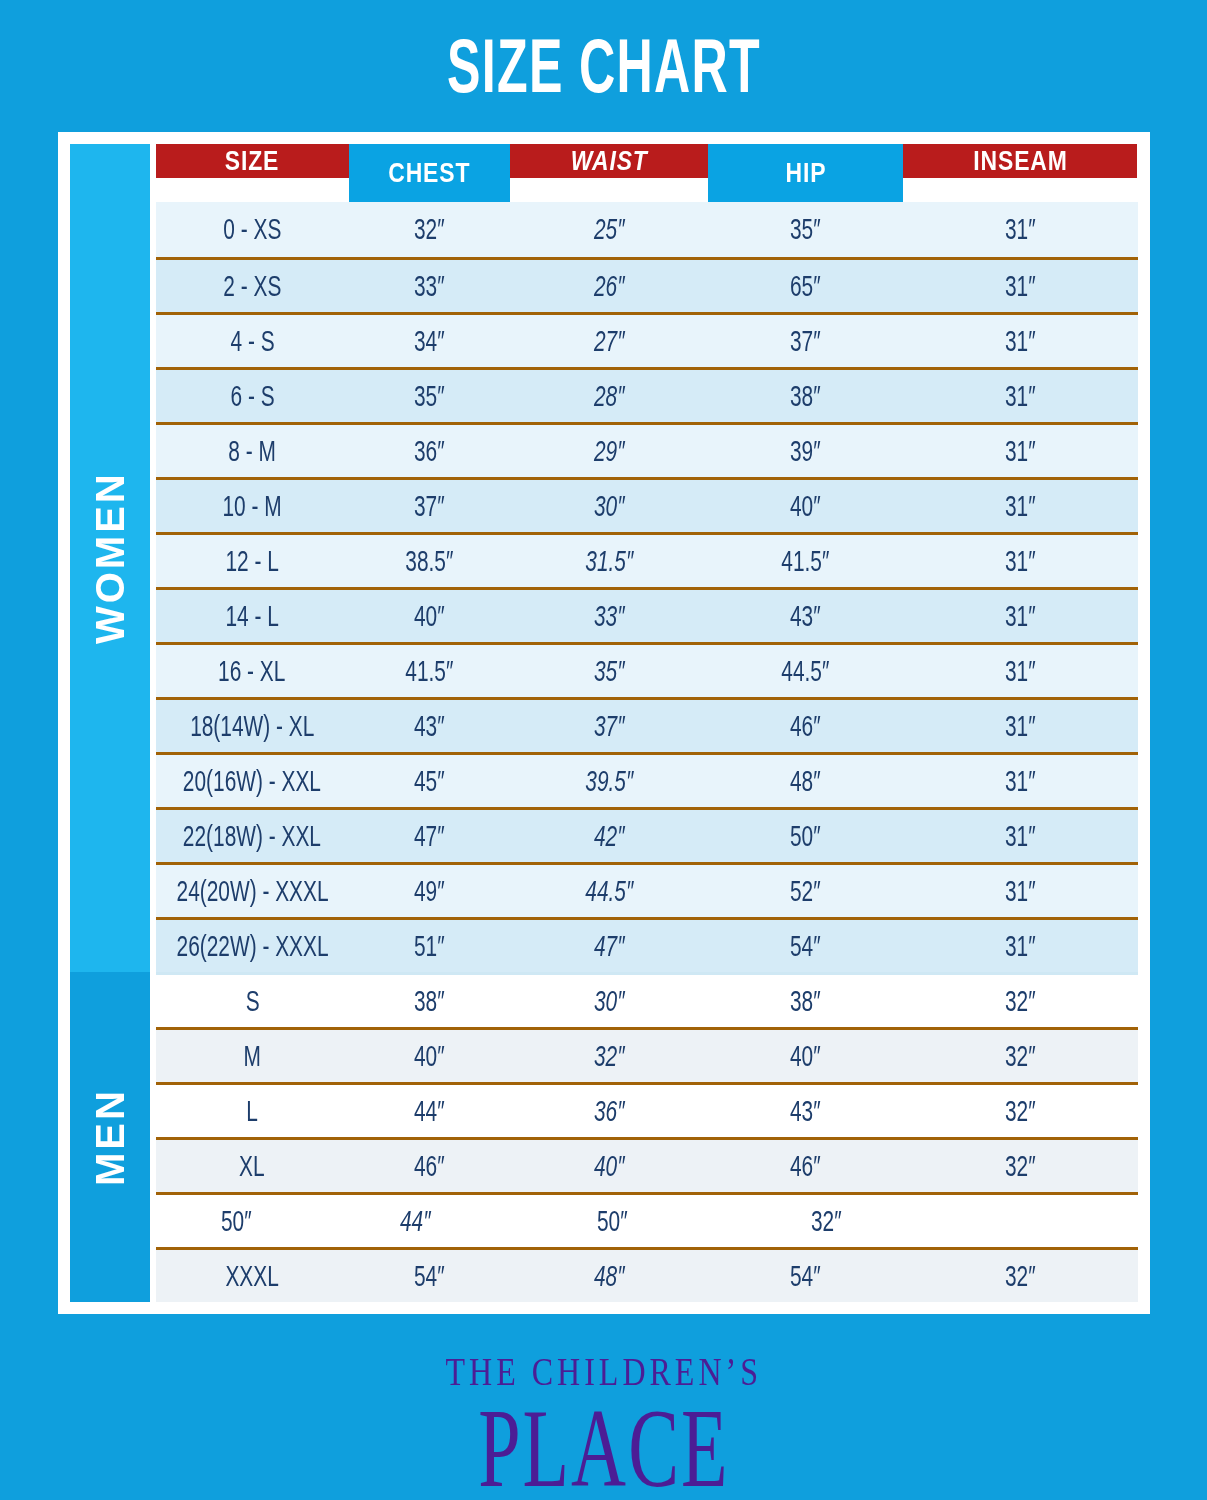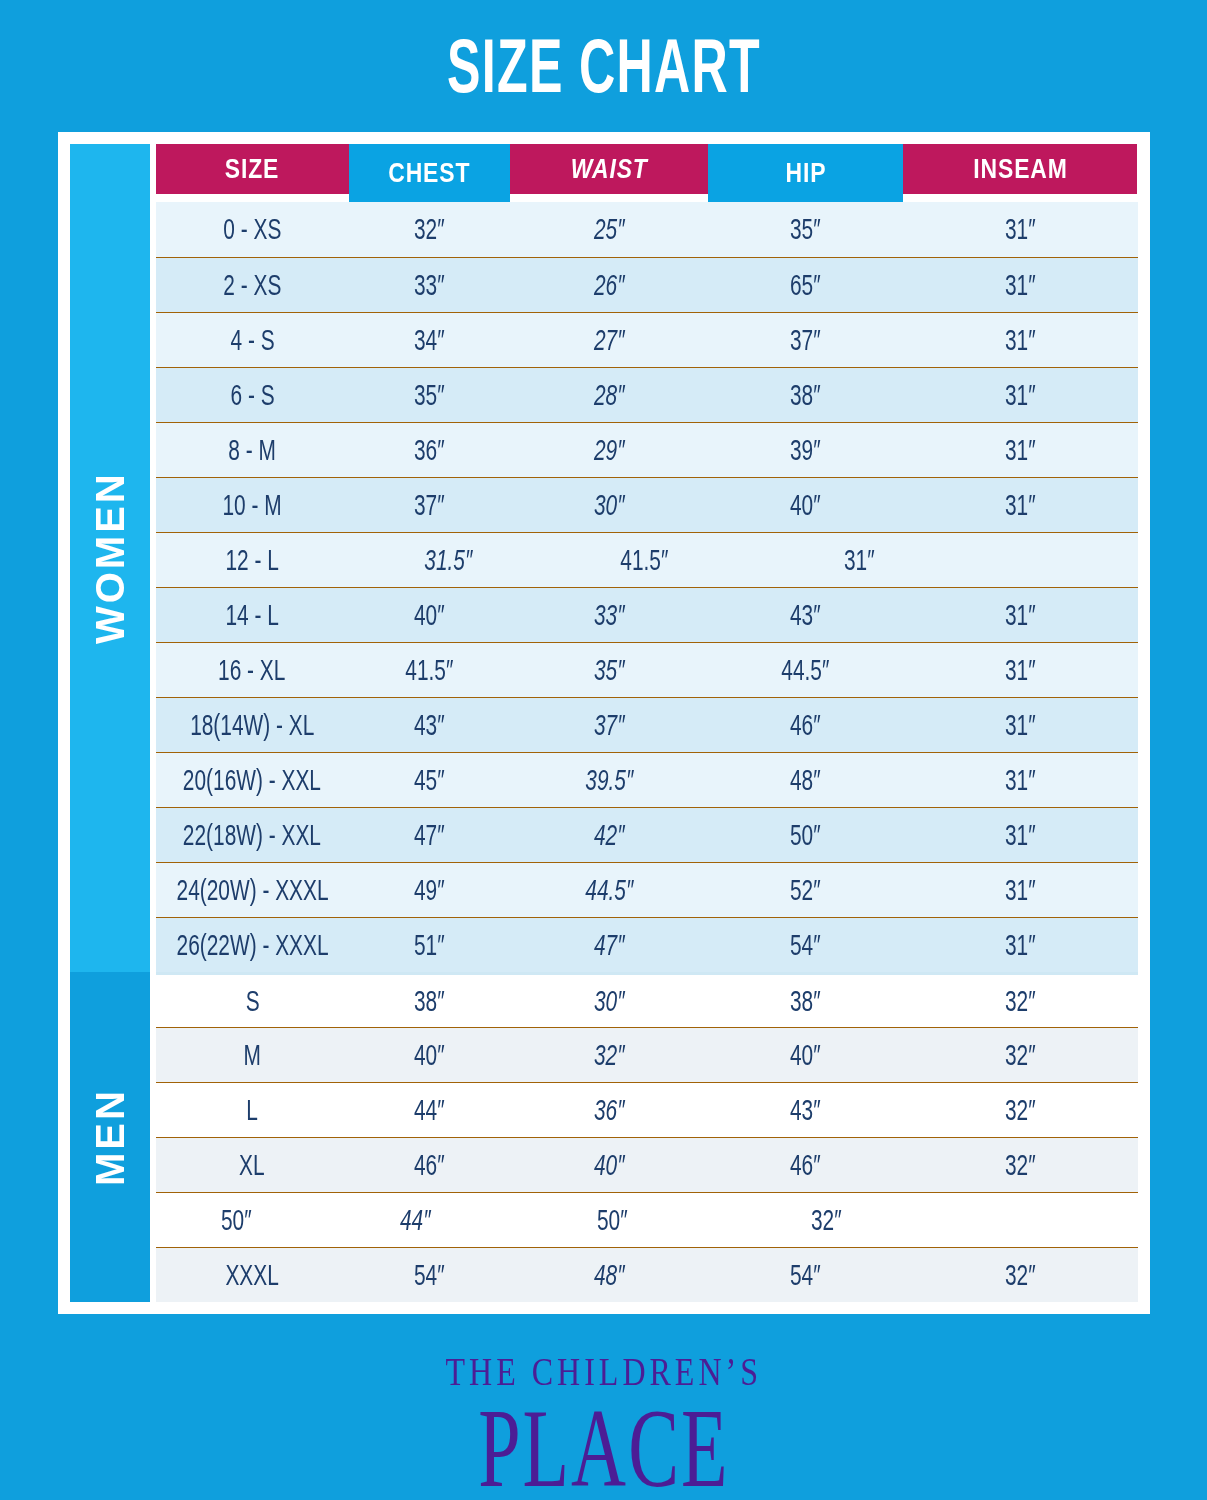--- a/index.html
+++ b/index.html
@@ -48,22 +48,22 @@
     font-weight:bold;
     font-size:40px;
     letter-spacing:3px;
   }
 
   .main { flex:1; margin-left:6px; display:flex; flex-direction:column; }
 
   
   .header-row { display:flex; height:58px; align-items:flex-start; }
   .hcell {
-    height:50px;
-    background:#be185d;
+    height:34px;
+    background:#b91c1c;
     display:flex; align-items:center; justify-content:center;
     box-sizing:border-box;
   }
   .hcell.dark { height:58px; background:#0aa3e3; }
   .hcell .ht {
     display:inline-block;
     color:#ffffff;
     font-weight:bold;
     font-size:27px;
     letter-spacing:1px;
@@ -71,21 +71,21 @@
     white-space:nowrap;
   }
 
   
   .c0{ width:19.7%; } .c1{ width:16.4%; } .c2{ width:20.2%;font-style:italic; }
   .c3{ width:19.8%; } .c4{ width:23.9%;justify-content:center; }
 
   
   .tbody { display:flex; flex-direction:column; }
   .row { display:flex; height:55px; box-sizing:border-box; }
-  .row.bt { border-top:1px solid #a16207; }
+  .row.bt { border-top:3px solid #a16207; }
   .row.men-first { border-top:3px solid #cfe8f4; }
   .w-odd  { background:#e8f4fb; }
   .w-even { background:#d5ebf7; }
   .m-odd  { background:#ffffff; }
   .m-even { background:#edf2f6; }
 
   .cell {
     display:flex; align-items:center; justify-content:center;
     box-sizing:border-box;
   }
@@ -256,20 +256,23 @@
               <span class="ct">40″</span>
             </div>
             <div class="cell c4">
               <span class="ct">31″</span>
             </div>
           </div>
           <div class="row w-odd bt">
             <div class="cell c0">
               <span class="ct">12 - L</span>
             </div>
+            <div class="cell c1">
+              <span class="ct">38.5″</span>
+            </div>
             <div class="cell c2">
               <span class="ct">31.5″</span>
             </div>
             <div class="cell c3">
               <span class="ct">41.5″</span>
             </div>
             <div class="cell c4">
               <span class="ct">31″</span>
             </div>
           </div>

